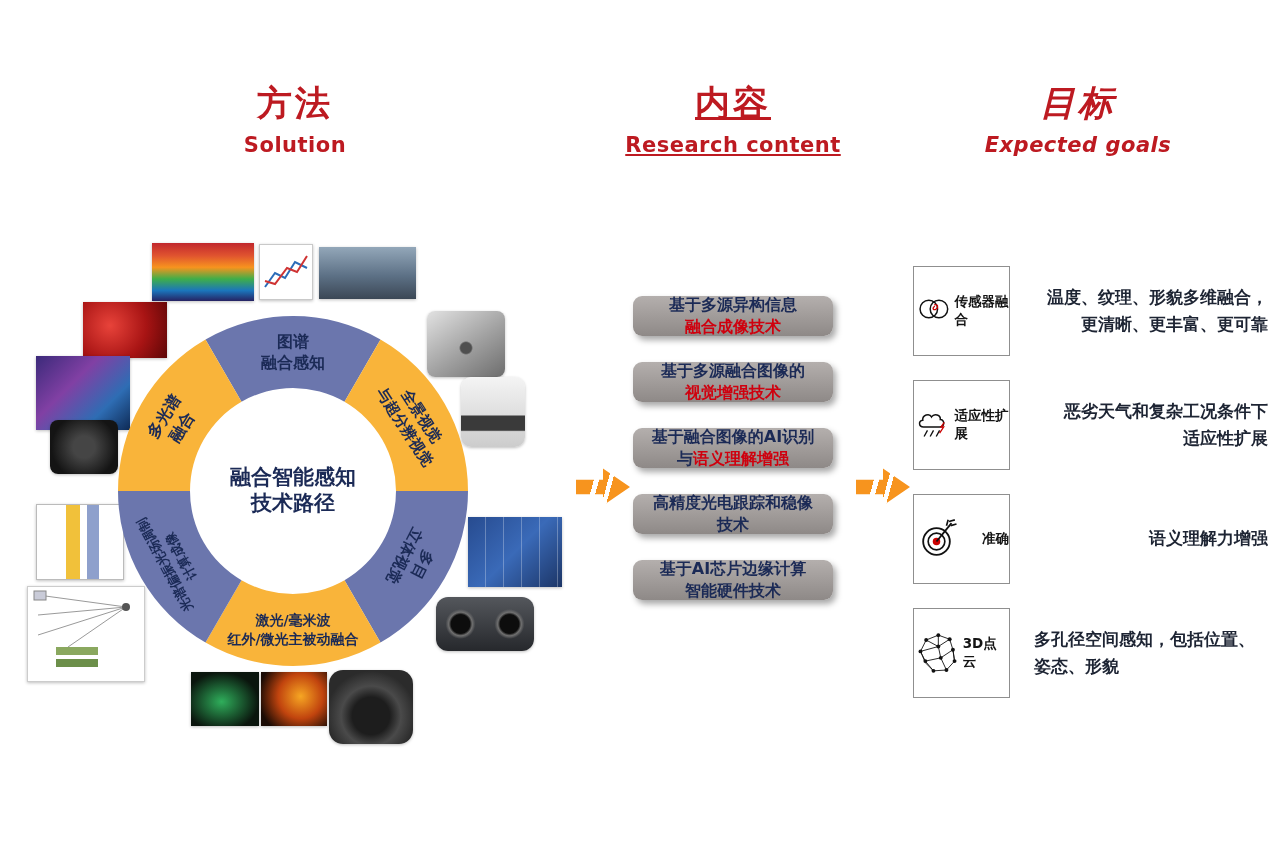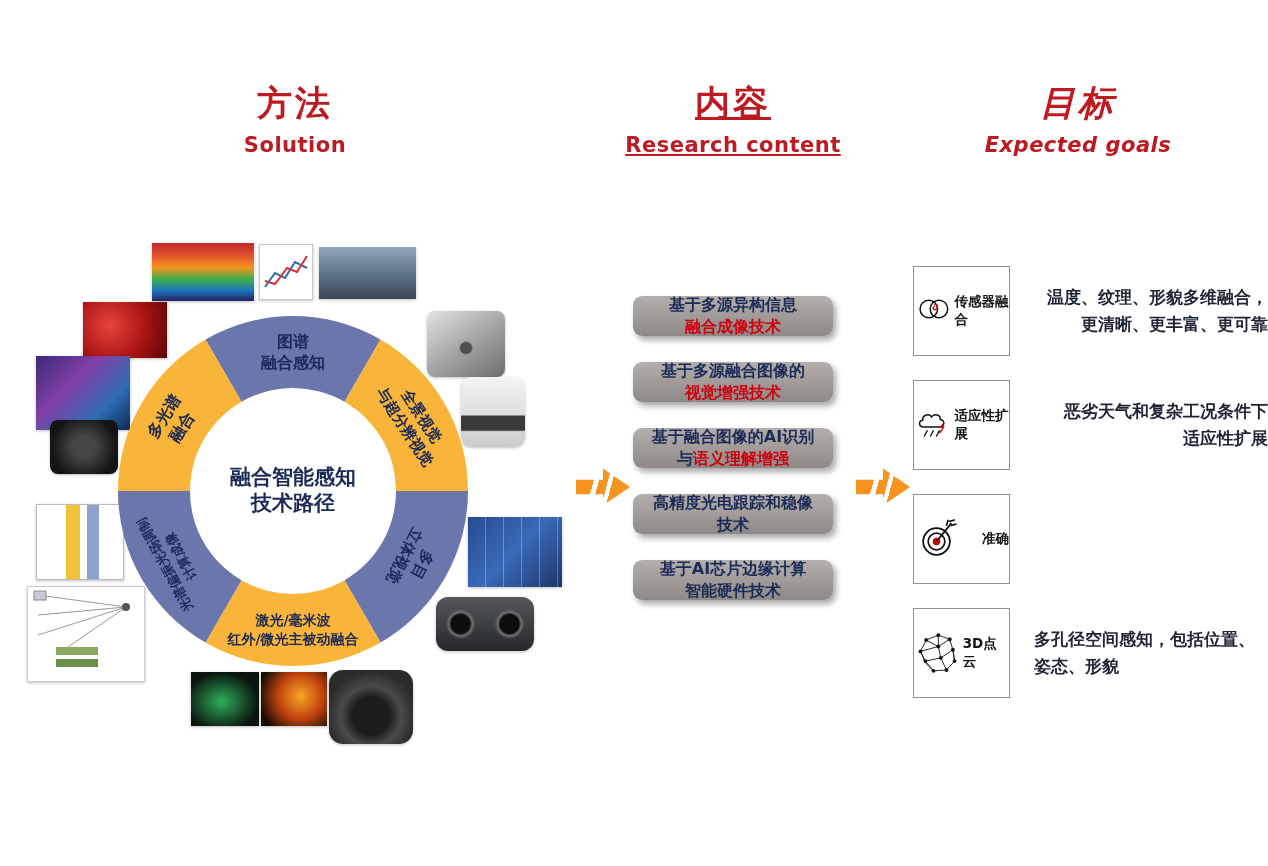--- a/index.html
+++ b/index.html
@@ -179,20 +179,21 @@
       <svg class="gicon" viewBox="0 0 60 60">
         <circle cx="27" cy="33" r="16" fill="none" stroke="#111" stroke-width="2.2"></circle>
         <circle cx="27" cy="33" r="10" fill="none" stroke="#111" stroke-width="2"></circle>
         <circle cx="27" cy="33" r="4.5" fill="#cc0000"></circle>
         <path d="M27 33 L45 11" stroke="#111" stroke-width="2.2" fill="none"></path>
         <path d="M42 9 l7 -2 M44 14 l7 -2 M41 7 l-2 7" stroke="#111" stroke-width="2" fill="none"></path>
       </svg>
       <div class="icon-label">准确</div>
     </div>
     <div class="goal-desc">
+      <div>语义理解力增强</div>
     </div>
   </div>
 
   <div class="goal-row">
     <div class="icon-box">
       <svg class="gicon" viewBox="0 0 60 60">
         <g stroke="#111" stroke-width="1.1" fill="none">
           <path d="M30 8 L15 14 L8 28 L14 42 L24 52 L40 51 L50 40 L48 26 L44 13 Z"></path>
           <path d="M30 8 L30 22 L15 14 M30 22 L8 28 M30 22 L44 13 M30 22 L33 36 M8 28 L14 40 L33 36 M33 36 L48 26 M14 40 L24 52 M33 36 L40 51 M48 26 L50 40"></path>
         </g>

